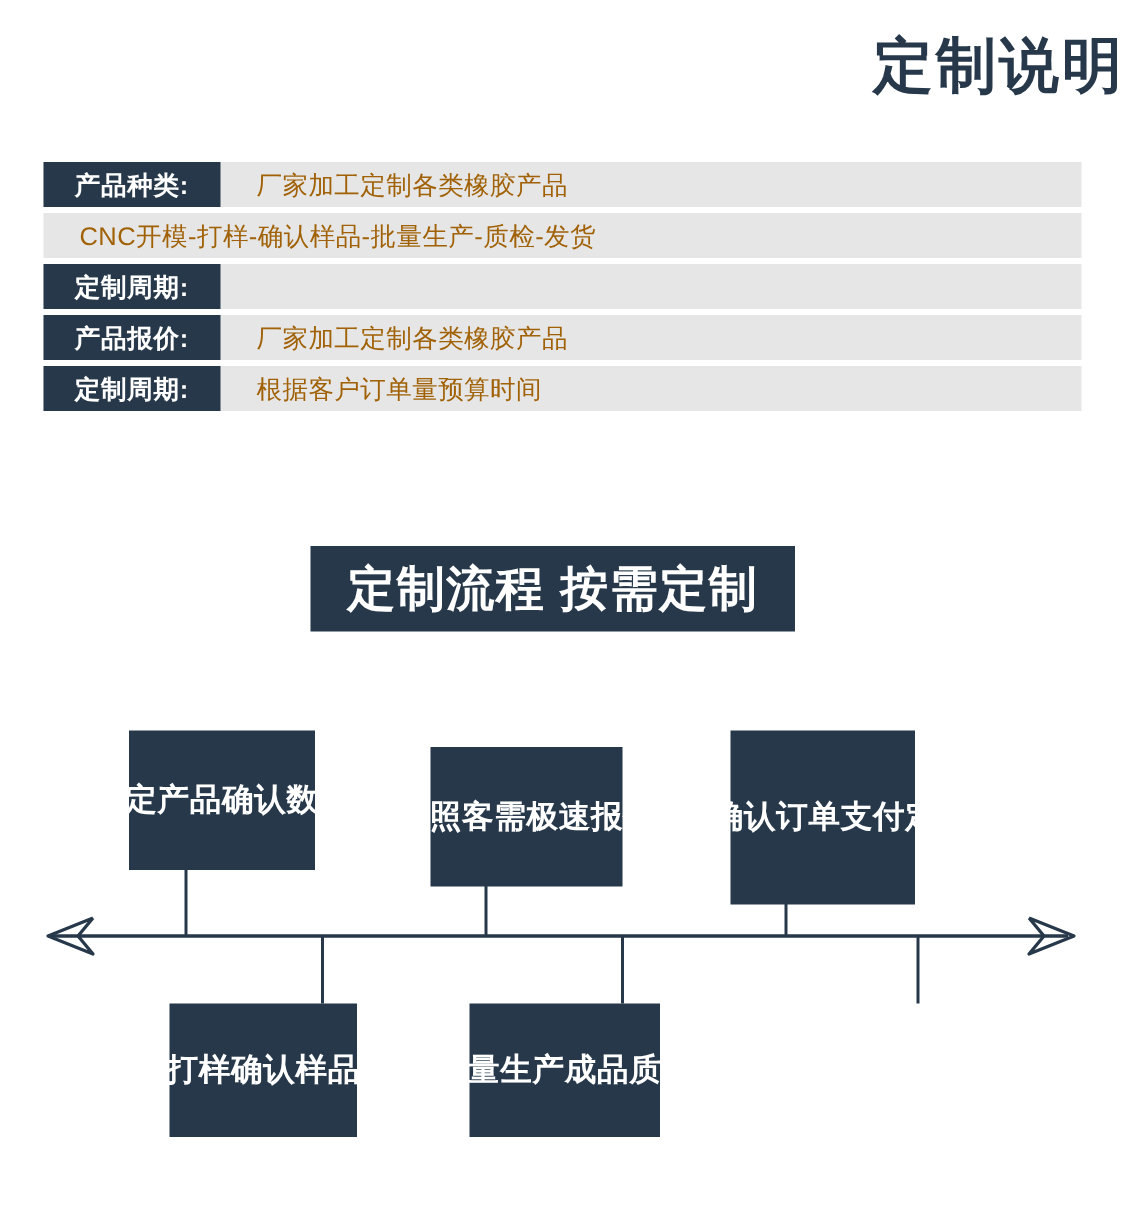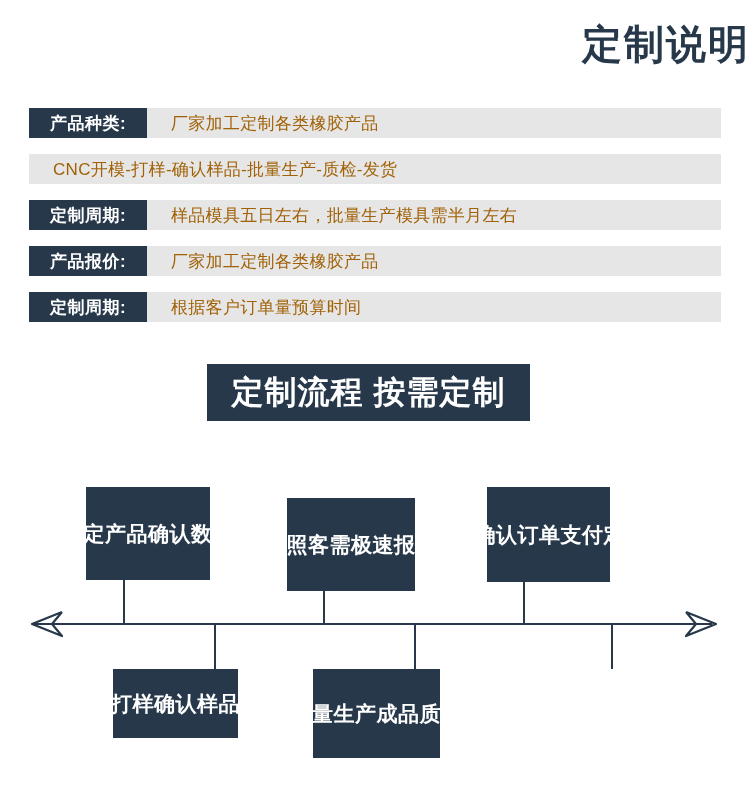--- a/index.html
+++ b/index.html
@@ -32,21 +32,21 @@
     position: absolute;
     left: 29px;
     top: 108px;
     width: 692px;
   }
 
   .spec-row {
     display: flex;
     align-items: stretch;
     height: 30px;
-    margin-bottom: 16px;
+    margin-bottom: 4px;
     background: #e6e6e6;
   }
 
   .spec-label {
     flex: 0 0 118px;
     background: #26384a;
     color: #ffffff;
     font-size: 17px;
     font-weight: bold;
     display: flex;
@@ -129,21 +129,20 @@
     <div class="spec-label">产品种类:</div>
     <div class="spec-value">厂家加工定制各类橡胶产品</div>
   </div>
 
   <div class="spec-row">
     <div class="spec-value">CNC开模-打样-确认样品-批量生产-质检-发货</div>
   </div>
 
   <div class="spec-row">
     <div class="spec-label">定制周期:</div>
-    <div class="spec-value">样品模具五日左右，批量生产模具需半月左右</div>
   </div>
 
   <div class="spec-row">
     <div class="spec-label">产品报价:</div>
     <div class="spec-value">厂家加工定制各类橡胶产品</div>
   </div>
 
   <div class="spec-row">
     <div class="spec-label">定制周期:</div>
     <div class="spec-value">根据客户订单量预算时间</div>
@@ -175,26 +174,26 @@
   <div class="step-box" style="left:86px; top:27px; width:124px; height:93px;">
     <span class="ln">选定产品</span>
     <span class="ln">确认数量</span>
   </div>
 
   <div class="step-box" style="left:287px; top:38px; width:128px; height:93px;">
     <span class="ln">按照客需</span>
     <span class="ln">极速报价</span>
   </div>
 
-  <div class="step-box" style="left:487px; top:27px; width:123px; height:95px;padding-left:24px;">
+  <div class="step-box" style="left:487px; top:27px; width:123px; height:116px;padding-left:24px;">
     <span class="ln">确认订单</span>
     <span class="ln">支付定金</span>
   </div>
 
-  <div class="step-box" style="left:113px; top:209px; width:125px; height:69px;">
+  <div class="step-box" style="left:113px; top:209px; width:125px; height:89px;">
     <span class="ln">打样</span>
     <span class="ln">确认样品</span>
   </div>
 
   <div class="step-box" style="left:313px; top:209px; width:127px; height:89px;">
     <span class="ln">批量生产</span>
     <span class="ln">成品质检</span>
   </div>
 
 

